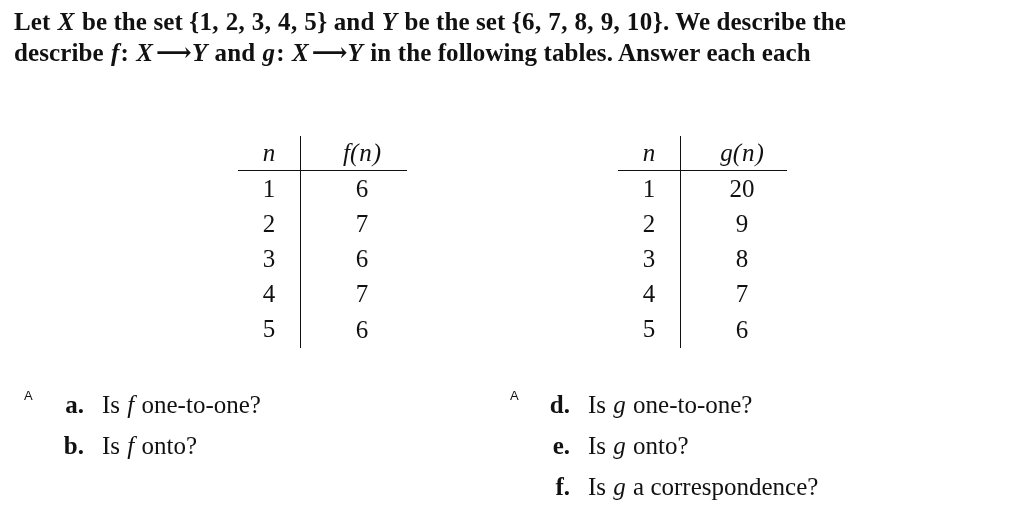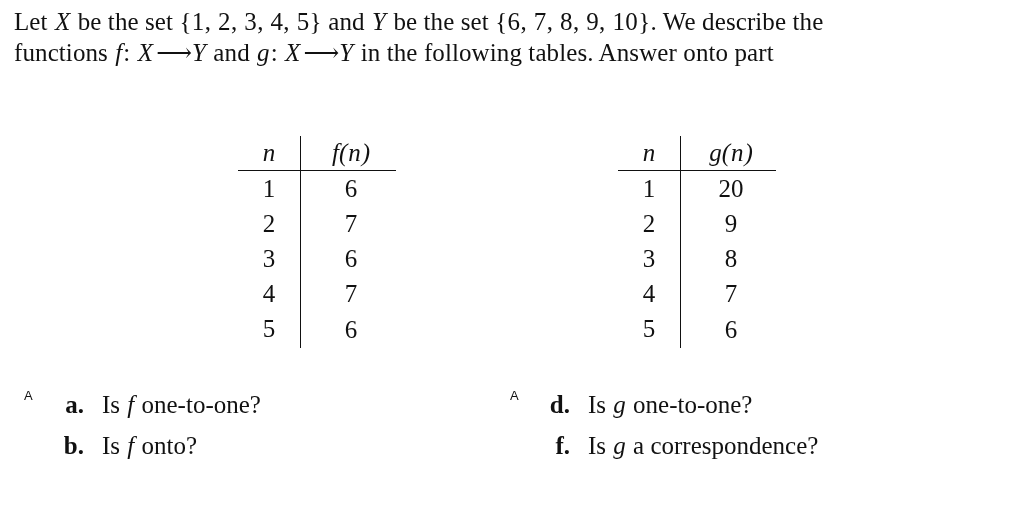--- a/index.html
+++ b/index.html
@@ -28,20 +28,21 @@
     text-justify: inter-word;
     letter-spacing: 0.1px;
   }
   #problem-statement .ln {
     display: block;
     white-space: nowrap;
   }
   #problem-statement .ln.just {
     display: flex;
     justify-content: space-between;
+    font-weight: bold;
   }
   .mvar {
     font-style: italic;
     font-family: "Liberation Serif", "DejaVu Serif", serif;
     padding: 0 1px;
   }
   .mnum {
     font-style: normal;
     letter-spacing: 0.4px;
   }
@@ -78,21 +79,21 @@
     height: 35px;
     line-height: 35px;
     vertical-align: middle;
   }
   .fn-table td.col-n {
     width: 62px;
     border-right: 1.6px solid #111111;
   }
   .fn-table td.col-v {
     width: 90px;
-    padding-left: 5px;
+    padding-left: 16px;
   }
   .fn-table tr.hdr td {
     height: 34px;
     line-height: 34px;
     font-style: italic;
   }
   .fn-table tr.hdr td.col-n {
     border-bottom: 1.6px solid #111111;
   }
   .fn-table tr.hdr td.col-v {
@@ -146,21 +147,21 @@
   }
 </style>
 </head>
 <body>
 
 <div id="problem-statement">
     <span class="ln just">
       <span><span>Let </span><span class="mvar">X</span><span> be the set </span><span class="mnum">{1, 2, 3, 4, 5}</span><span> and </span><span class="mvar">Y</span><span> be the set </span><span class="mnum">{6, 7, 8, 9, 10}</span><span>.  We describe the</span></span>
     </span>
     <span class="ln just">
-      <span><span>functions </span><span class="mvar">f</span><span>: </span><span class="mvar">X</span><span class="arrow">⟶</span><span class="mvar">Y</span><span> and </span><span class="mvar">g</span><span>: </span><span class="mvar">X</span><span class="arrow">⟶</span><span class="mvar">Y</span><span> in the following tables.  Answer onto part</span></span>
+      <span><span>describe </span><span class="mvar">f</span><span>: </span><span class="mvar">X</span><span class="arrow">⟶</span><span class="mvar">Y</span><span> and </span><span class="mvar">g</span><span>: </span><span class="mvar">X</span><span class="arrow">⟶</span><span class="mvar">Y</span><span> in the following tables.  Answer each each</span></span>
     </span>
   </div>
 
 <div id="tables-area">
   <div class="fn-table" id="table-f">
       <table>
         <tbody>
           <tr class="hdr">
             <td class="col-n">n</td>
             <td class="col-v"><span class="hdr-fn">f</span><span><span class="paren">(</span><span class="mvar">n</span><span class="paren">)</span></span></td>
@@ -220,15 +221,16 @@
     </div>
 </div>
 
 <div id="questions">
   <div class="q-col" id="q-col-left">
       <div class="q-item"><span class="q-marker"><span class="sup-a">A</span><span>a.</span></span><span class="q-text"><span>Is </span><span class="mvar">f</span><span> one-to-one?</span></span></div>
       <div class="q-item"><span class="q-marker"><span>b.</span></span><span class="q-text"><span>Is </span><span class="mvar">f</span><span> onto?</span></span></div>
     </div>
   <div class="q-col" id="q-col-right">
       <div class="q-item"><span class="q-marker"><span class="sup-a">A</span><span>d.</span></span><span class="q-text"><span>Is </span><span class="mvar">g</span><span> one-to-one?</span></span></div>
+      <div class="q-item"><span class="q-marker"><span>e.</span></span><span class="q-text"><span>Is </span><span class="mvar">g</span><span> onto?</span></span></div>
       <div class="q-item"><span class="q-marker"><span>f.</span></span><span class="q-text"><span>Is </span><span class="mvar">g</span><span> a correspondence?</span></span></div>
     </div>
 </div>
 
 </body></html>

